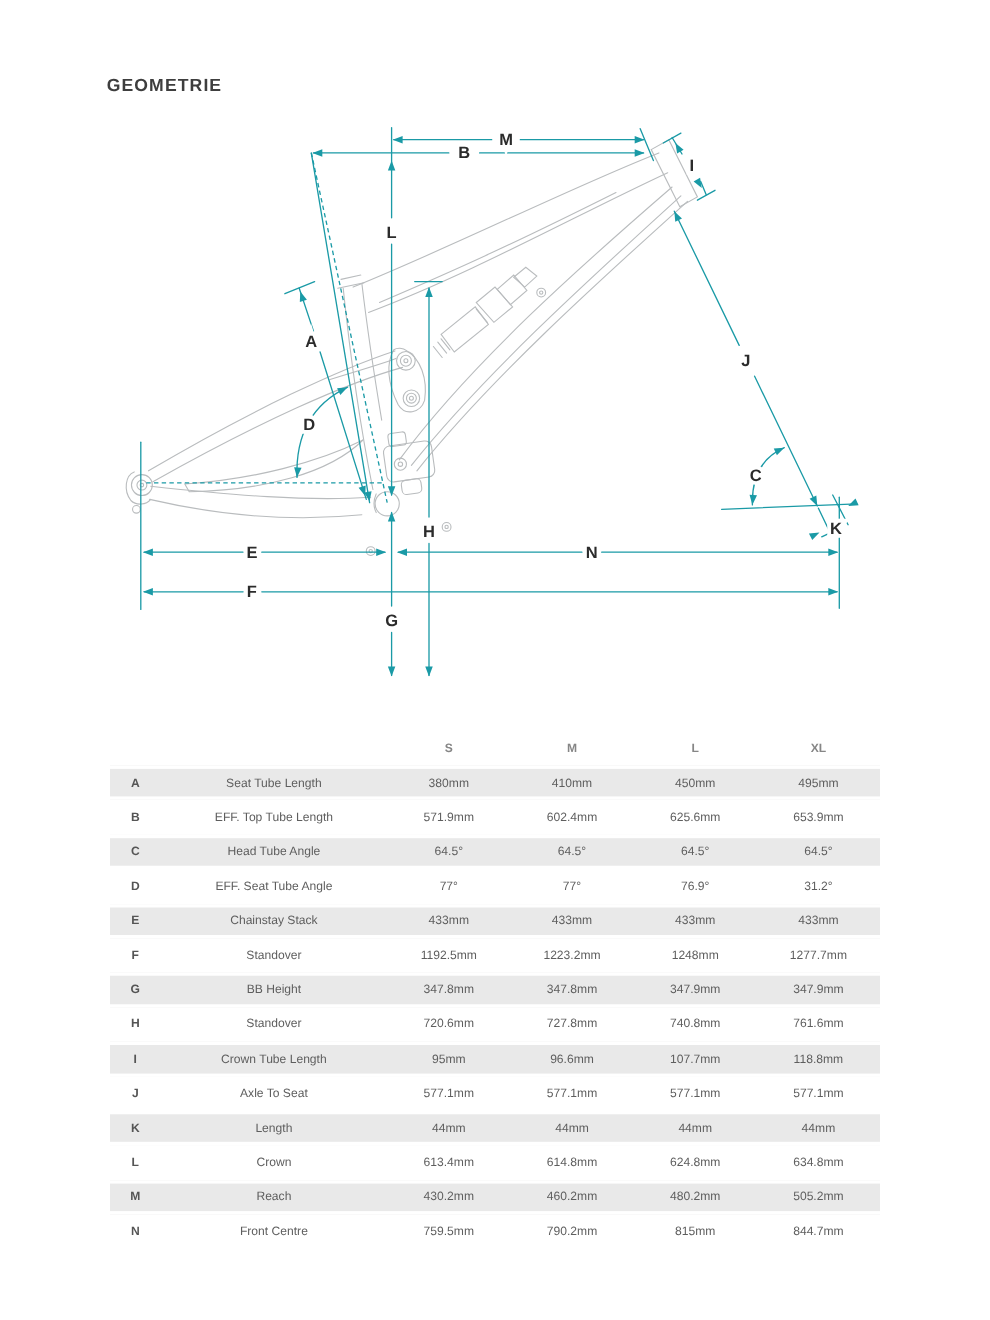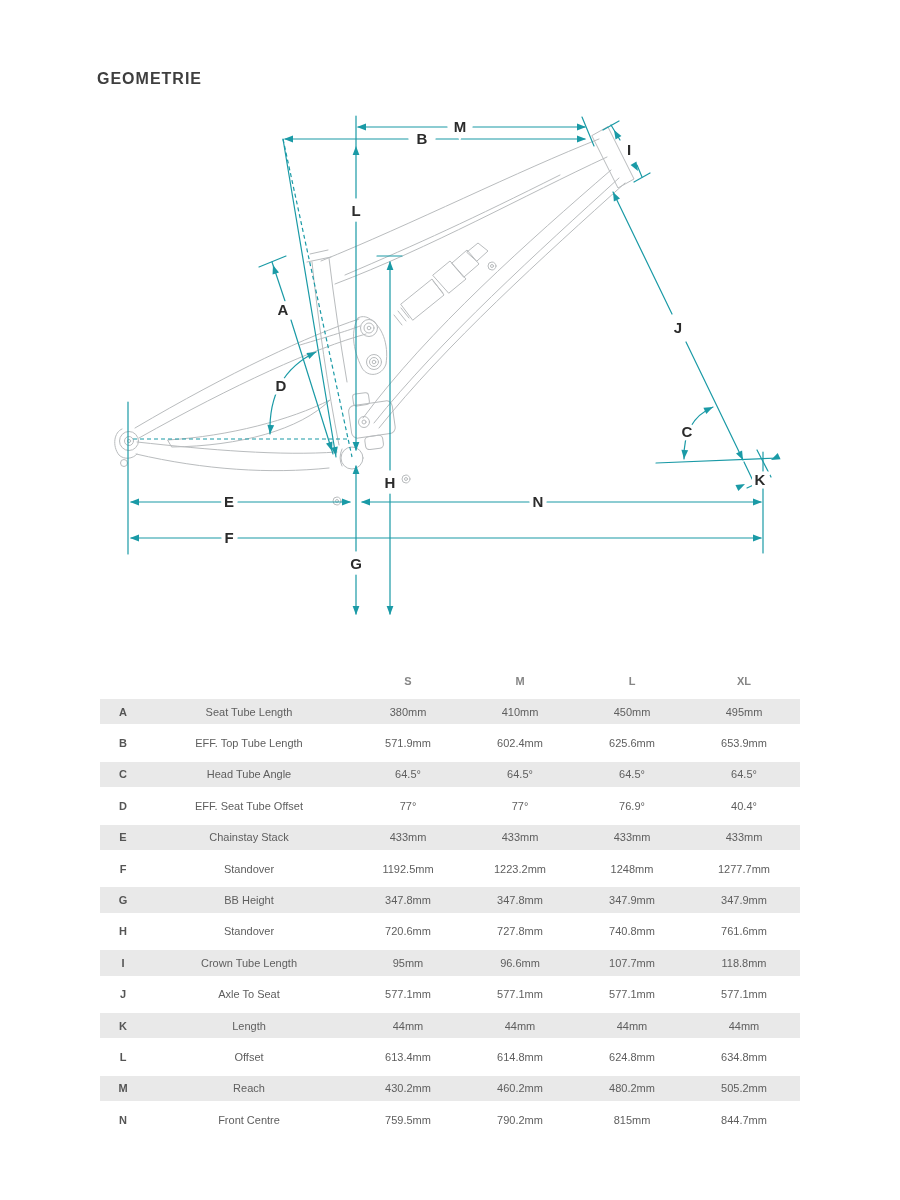--- a/index.html
+++ b/index.html
@@ -227,25 +227,25 @@
     <div class="letter">C</div>
     <div class="name">Head Tube Angle</div>
     <div class="val">64.5°</div>
     <div class="val">64.5°</div>
     <div class="val">64.5°</div>
     <div class="val">64.5°</div>
   </div>
 
   <div class="t-row">
     <div class="letter">D</div>
-    <div class="name">EFF. Seat Tube Offset</div>
+    <div class="name">EFF. Seat Tube Angle</div>
     <div class="val">77°</div>
     <div class="val">77°</div>
     <div class="val">76.9°</div>
-    <div class="val">40.4°</div>
+    <div class="val">31.2°</div>
   </div>
 
   <div class="t-row shaded">
     <div class="letter">E</div>
     <div class="name">Chainstay Stack</div>
     <div class="val">433mm</div>
     <div class="val">433mm</div>
     <div class="val">433mm</div>
     <div class="val">433mm</div>
   </div>
@@ -299,21 +299,21 @@
     <div class="letter">K</div>
     <div class="name">Length</div>
     <div class="val">44mm</div>
     <div class="val">44mm</div>
     <div class="val">44mm</div>
     <div class="val">44mm</div>
   </div>
 
   <div class="t-row">
     <div class="letter">L</div>
-    <div class="name">Offset</div>
+    <div class="name">Crown</div>
     <div class="val">613.4mm</div>
     <div class="val">614.8mm</div>
     <div class="val">624.8mm</div>
     <div class="val">634.8mm</div>
   </div>
 
   <div class="t-row shaded">
     <div class="letter">M</div>
     <div class="name">Reach</div>
     <div class="val">430.2mm</div>

